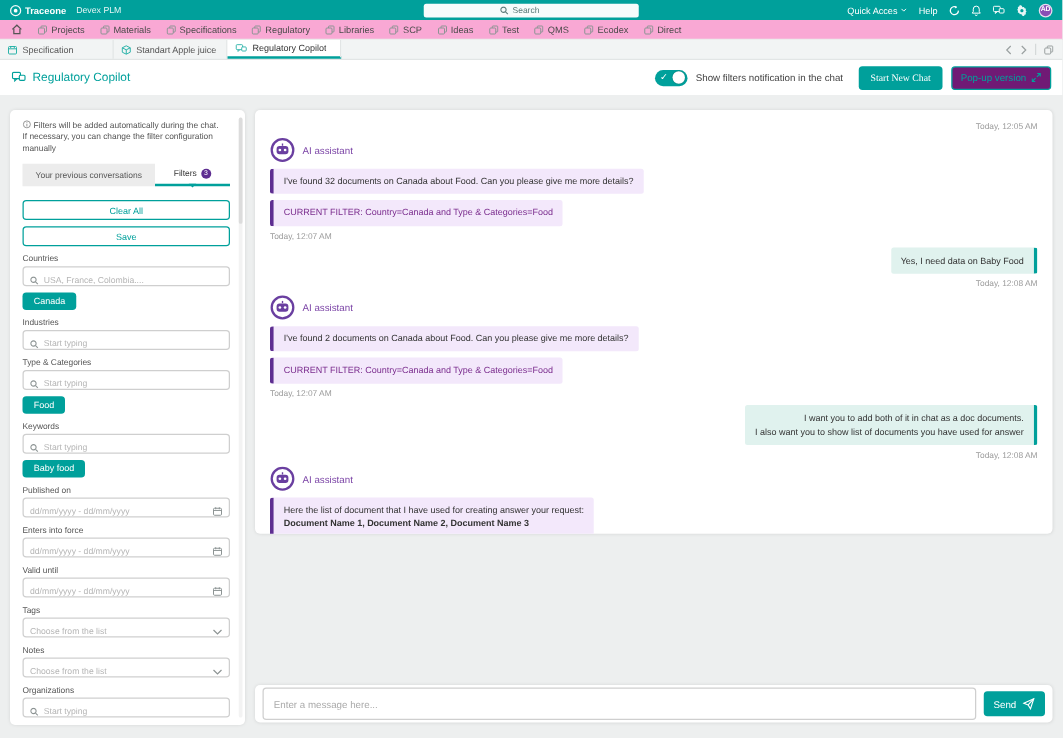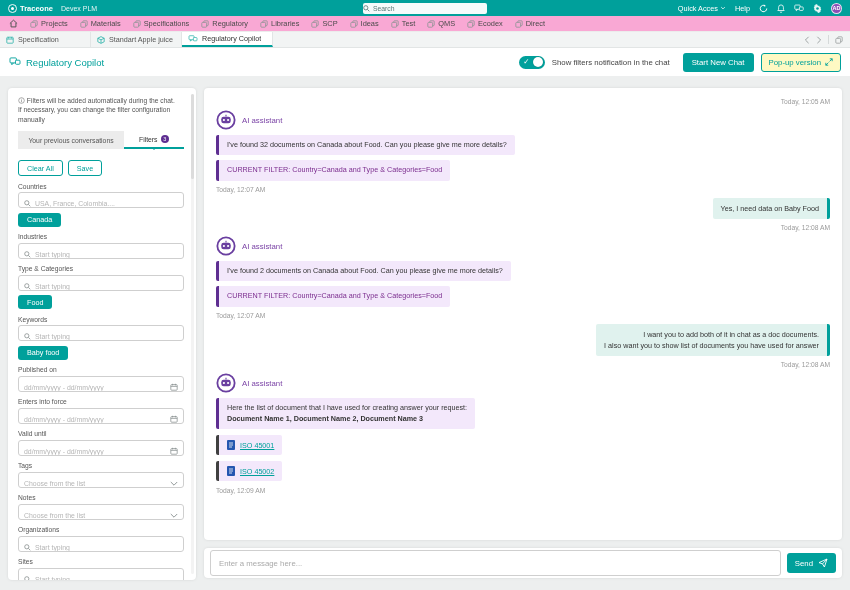--- a/index.html
+++ b/index.html
@@ -12,22 +12,22 @@
     color: #333;
   }
   svg { display:block; }
 
   
   .topbar { height:16px; background:#00a09b; display:flex; align-items:center; padding:0 8px; color:#fff; position:relative; }
   .brand { display:flex; align-items:center; gap:3px; font-size:7.5px; font-weight:bold; }
   .logo { width:9px; height:9px; border:1px solid rgba(255,255,255,.95); border-radius:50%; position:relative; }
   .logo:after { content:''; position:absolute; left:2px; top:2px; width:3px; height:3px; background:#fff; border-radius:50%; }
   .product { font-size:7px; font-weight:normal; margin-left:8px; opacity:.9; }
-  .top-search { position:absolute; left:50%; top:2.5px; transform:translateX(-50%); width:124px; height:11px;
-    background:rgba(255,255,255,.96); border-radius:2px; display:flex; align-items:center; gap:3px;text-decoration:underline; }
+  .top-search { position:absolute; left:50%; top:2.5px; transform:translateX(-50%); width:172px; height:11px;
+    background:rgba(255,255,255,.96); border-radius:2px; display:flex; align-items:center; justify-content:center; gap:3px;text-decoration:underline; }
   .top-search input { border:none; outline:none; background:transparent; font-size:6.8px; color:#456; width:40px; font-family:inherit; }
   .top-search input::placeholder { color:#5a7a78; }
   .top-right { margin-left:auto; display:flex; align-items:center; gap:9px; font-size:7.3px; }
   .top-link { display:flex; align-items:center; gap:2px; }
   .avatar { width:11px; height:11px; border-radius:50%; background:#8a4fb5; color:#fff; font-size:5.5px; font-weight:bold;
     display:flex; align-items:center; justify-content:center; border:1px solid rgba(255,255,255,.8); }
 
   
   .navbar { height:16px; background:#f9a8d4; display:flex; align-items:center; gap:12px; padding:0 9px; font-size:7.4px; color:#4a4a4a; border-bottom:1px solid #ececec; }
   .nav-item { display:flex; align-items:center; gap:3px; cursor:pointer; }
@@ -43,52 +43,52 @@
   .tab-divider { width:1px; height:9px; background:#d5d9d9; }
 
   
   .pagehead { height:28px; background:#fff; display:flex; align-items:center; padding:0 9px; }
   .pagehead-title { display:flex; align-items:center; gap:5px; color:#00a09b; font-size:9.5px; }
   .head-right { margin-left:auto; display:flex; align-items:center; gap:7px; }
   .toggle { width:26px; height:13px; background:#00a09b; border-radius:7px; position:relative; cursor:pointer; }
   .toggle .check { position:absolute; left:4.5px; top:1.5px; color:#fff; font-size:7.5px; }
   .toggle .knob { position:absolute; right:1.5px; top:1.5px; width:10px; height:10px; background:#fff; border-radius:50%; box-shadow:0 0 1px rgba(0,0,0,.4); }
   .toggle-label { font-size:7.8px; color:#444; margin-right:6px; }
-  .btn-solid { background:#00a09b; color:#fff; font-size:7.8px; padding:0 9px; height:19px; border:none; border-radius:3px; font-family:Liberation Sans, sans-serif; cursor:pointer; }
-  .btn-outline { background:#fef9c3; color:#00a09b; border:1px solid #00a09b; font-size:7.8px; padding:0 7px; height:19px; border-radius:3px;
+  .btn-solid { background:#00a09b; color:#fff; font-size:7.8px; padding:0 9px; height:19px; border:none; border-radius:3px; font-family:Liberation Serif, serif; cursor:pointer; }
+  .btn-outline { background:#701a75; color:#00a09b; border:1px solid #00a09b; font-size:7.8px; padding:0 7px; height:19px; border-radius:3px;
     display:flex; align-items:center; gap:4px; font-family:inherit; cursor:pointer; }
 
   
   .content { position:relative; height:514px; }
   .card { background:#fff; border-radius:4px; box-shadow:0 0 3px rgba(0,0,0,.10); }
 
   
   .filter-panel { position:absolute; left:8px; top:12px; width:188px; height:492px; padding:8px 12px 8px 10px; overflow:hidden; }
   .fp-scroll { position:absolute; right:2px; top:6px; bottom:6px; width:3px; background:#f3f3f3; border-radius:2px; }
   .fp-scroll .thumb { width:3px; height:85px; background:#dcdcdc; border-radius:2px; }
   .fp-info { font-size:6.7px; color:#555; line-height:1.4; }
   .fp-tabs { display:flex; margin-top:7px; height:18px; }
   .fp-tab-conv { flex:1; background:#ececec; color:#555; font-size:6.8px; display:flex; align-items:center; justify-content:center; cursor:pointer; }
   .fp-tab-filters { width:60px; display:flex; align-items:center; justify-content:center; gap:3px; font-size:6.8px; color:#333;
     border-bottom:2px solid #00a09b; position:relative; cursor:pointer; }
   .fp-tab-filters:after { content:''; position:absolute; bottom:-6px; left:50%; margin-left:-3px; border:3px solid transparent; border-top-color:#00a09b; }
   .badge { width:8.5px; height:8.5px; border-radius:50%; background:#5e2e91; color:#fff; font-size:5.5px; display:flex; align-items:center; justify-content:center; }
-  .fp-actions { display:flex; gap:5px; margin:11px 0 1px; }
+  .fp-actions { display:flex; gap:5px; margin:11px 0 1px;flex-direction:column; }
   .btn-sm { border:1px solid #00a09b; color:#00a09b; background:#fff; font-size:7.2px; padding:0 8px; height:16px; border-radius:3px; font-family:inherit; cursor:pointer; }
   .field { margin-top:6.5px; }
   .field-label { font-size:6.7px; color:#555; margin-bottom:2.5px; }
   .field-box { height:16px; border:1px solid #cfcfcf; border-radius:3px; display:flex; align-items:flex-end; padding:0 5px; gap:4px; color:#b5b5b5; background:#fff; }
   .field-box input { flex:1; min-width:0; border:none; outline:none; font-size:6.9px; font-family:inherit; color:#444; background:transparent; }
   .field-box input::placeholder { color:#b5b5b5; }
   .field-box .ph { flex:1; font-size:6.9px; color:#b5b5b5; white-space:nowrap; overflow:hidden; }
   .field-box svg { flex:none; color:#8d9494; }
   .chip { display:inline-block; background:#00a09b; color:#fff; font-size:7.2px; padding:2.5px 9px; border-radius:3px; margin-top:4.5px; }
 
   
-  .chat-panel { position:absolute; left:204px; top:12px; width:638px; height:452px; padding:7px 12px; font-size:7.2px; overflow:hidden; }
+  .chat-panel { position:absolute; left:204px; top:12px; width:638px; height:339px; padding:7px 12px; font-size:7.2px; overflow:hidden; }
   .ts { font-size:6.7px; color:#9a9a9a; margin:3px 0; }
   .ts.right { text-align:right; }
   .ai-head { display:flex; align-items:center; gap:6px; margin:5px 0 4px; }
   .ai-name { color:#7b44a6; font-size:7.8px; }
   .bubble { width:fit-content; max-width:580px; background:#f3e8fb; border-left:3px solid #5e2e91; padding:5px 8px; border-radius:2px; color:#333; margin:5px 0; line-height:1.45; }
   .bubble.filter { color:#7b2d8e; }
   .bubble .bold { font-weight:bold; }
   .user-row { display:flex; justify-content:flex-end; margin:5px 0; }
   .user-bubble { width:fit-content; max-width:500px; background:#e0f2ee; border-right:3px solid #00a09b; padding:5px 8px; border-radius:2px; color:#333; text-align:right; line-height:1.55; }
   .doc-bubble { display:flex; align-items:center; gap:5px; width:fit-content; background:#f3e8fb; border-left:3px solid #404040; padding:5px 8px; border-radius:2px; margin:6px 0; }

